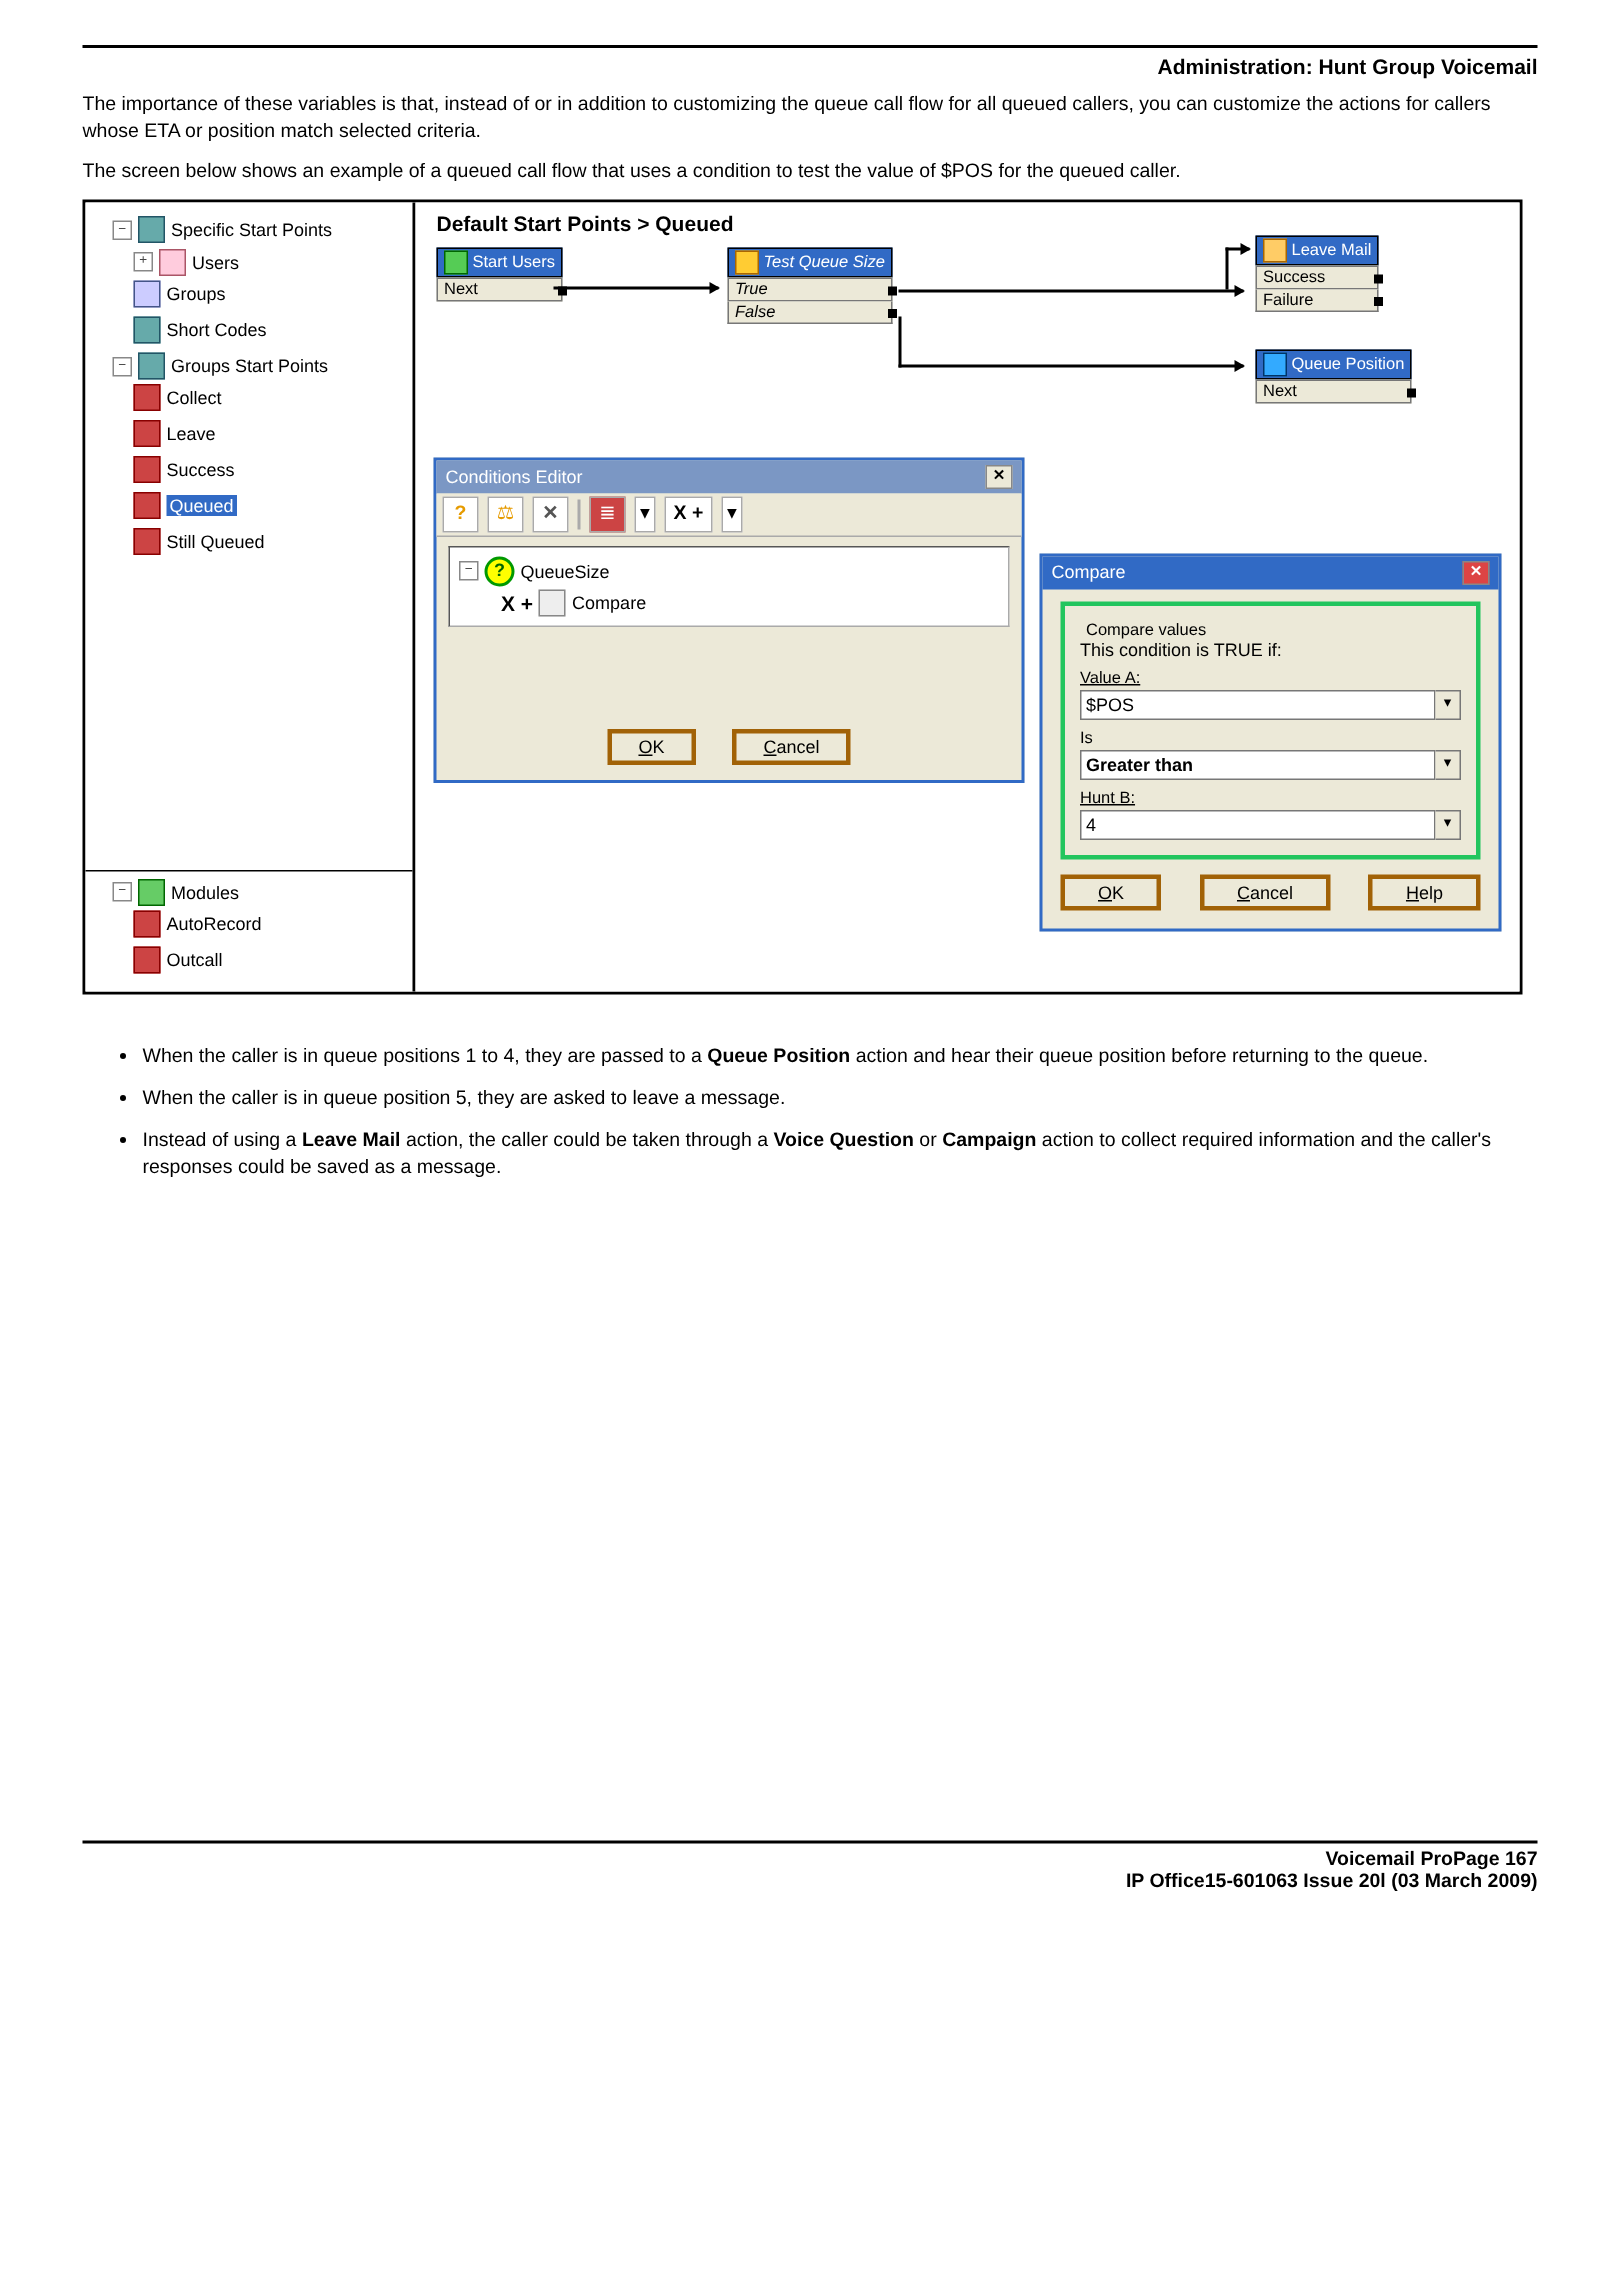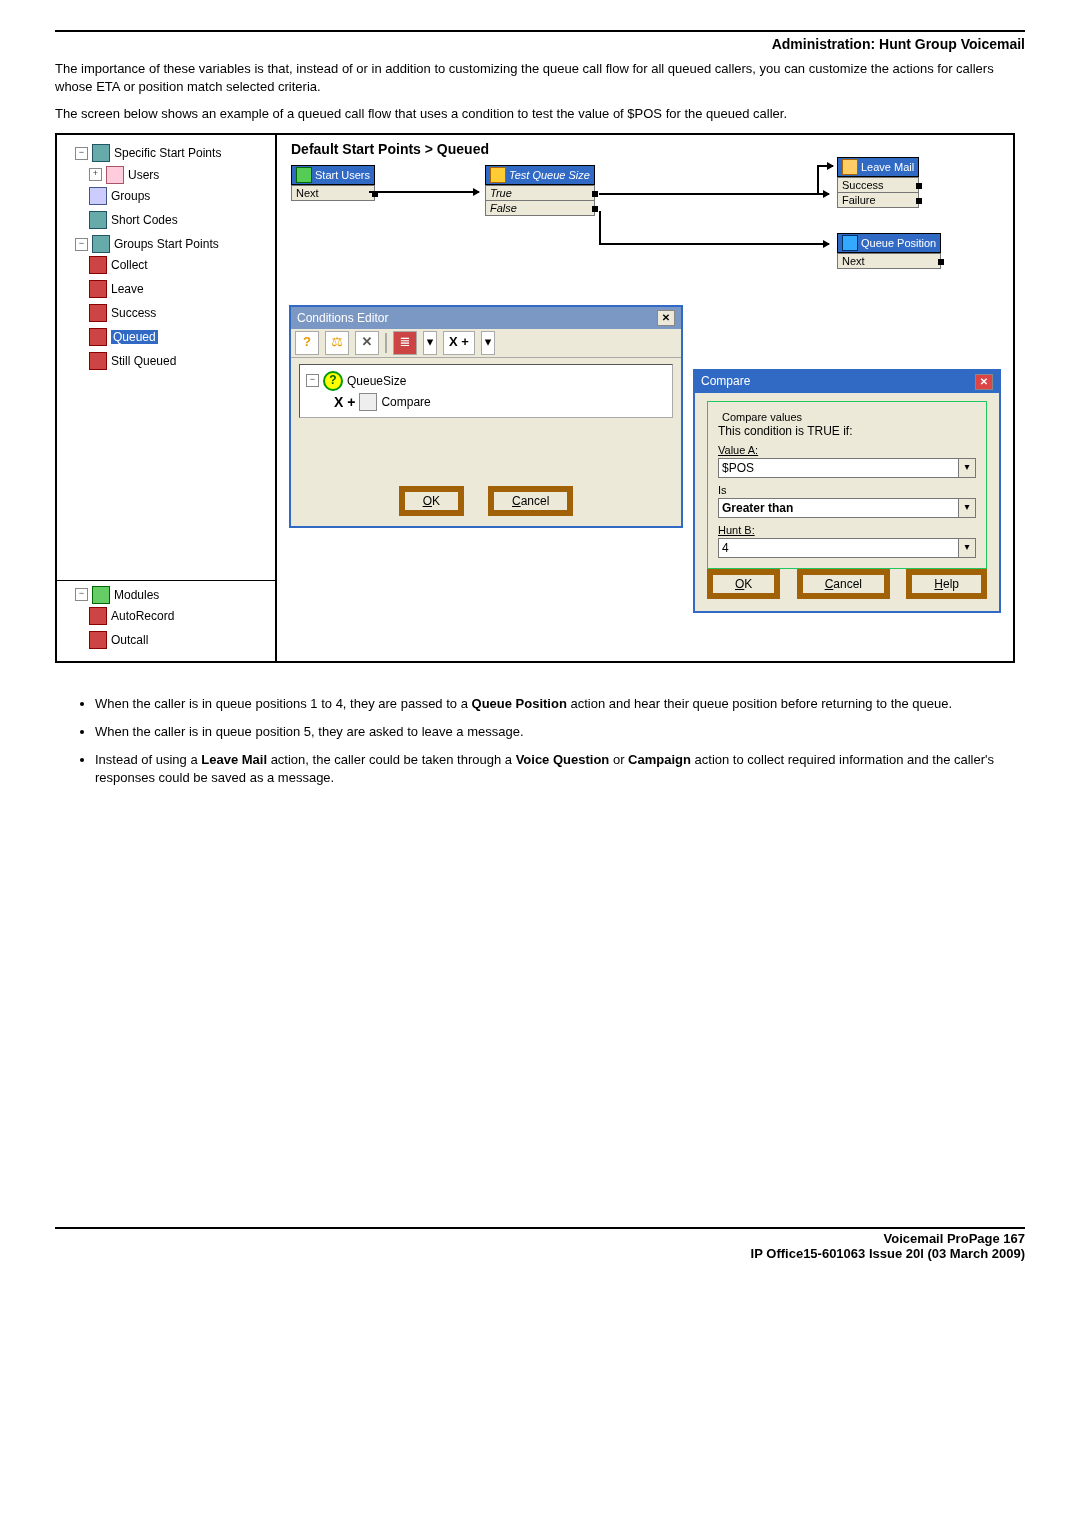--- a/index.html
+++ b/index.html
@@ -138,32 +138,32 @@
   .tb-sep{width:2px;height:20px;background:#aaa;}
   .cond-body{padding:6px 8px 10px 8px;font-size:12px;}
   .cond-tree{background:#fff;border:1px inset #aaa;padding:4px 6px;
     margin-bottom:8px;}
   .cond-tree .row{display:flex;align-items:center;gap:4px;margin:2px 0;}
   .cond-q{display:inline-block;width:16px;height:16px;border-radius:50%;
     background:#ff0;border:2px solid #090;color:#060;font-weight:bold;
     text-align:center;line-height:14px;font-size:12px;}
   .cond-x{font-weight:bold;font-size:14px;}
   .cond-btnrow{display:flex;gap:24px;justify-content:center;}
-  .win-btn{border:6px solid #a16207;background:#ece9d8;padding:2px 18px;
+  .win-btn{border:3px solid #a16207;background:#ece9d8;padding:2px 18px;
     font-size:12px;}
   .win-btn u{text-decoration:underline;}
   
   .cmp-window{
     position:absolute;left:416px;top:234px;width:304px;
     border:2px solid #316ac5;background:#ece9d8;
   }
   .cmp-title{background:#316ac5;color:#fff;padding:3px 6px;
     display:flex;justify-content:space-between;font-size:12px;}
   .cmp-body{padding:8px 12px 12px 12px;font-size:12px;}
-  .fieldset{border:1px solid #22c55e;padding:8px 10px 10px 10px;}
+  .fieldset{border:3px solid #22c55e;padding:8px 10px 10px 10px;margin-bottom:10px;}
   .fieldset-legend{margin-top:-16px;background:#ece9d8;display:inline-block;
     padding:0 4px;font-size:11px;}
   .fld-label{font-size:11px;text-decoration:underline;color:#000;margin-top:6px;}
   .fld-input{display:flex;margin-top:2px;}
   .fld-input input{flex:1;border:1px solid #777;padding:2px 3px;
     font-size:12px;font-family:Tahoma,sans-serif;background:#fff;}
   .fld-input .dd{width:16px;border:1px solid #777;border-left:none;
     background:#ece9d8;text-align:center;font-size:10px;line-height:16px;}
   .cmp-btns{display:flex;justify-content:space-between;gap:10px;}
   .cmp-btns .win-btn{flex:0 0 auto;padding:2px 22px;}

